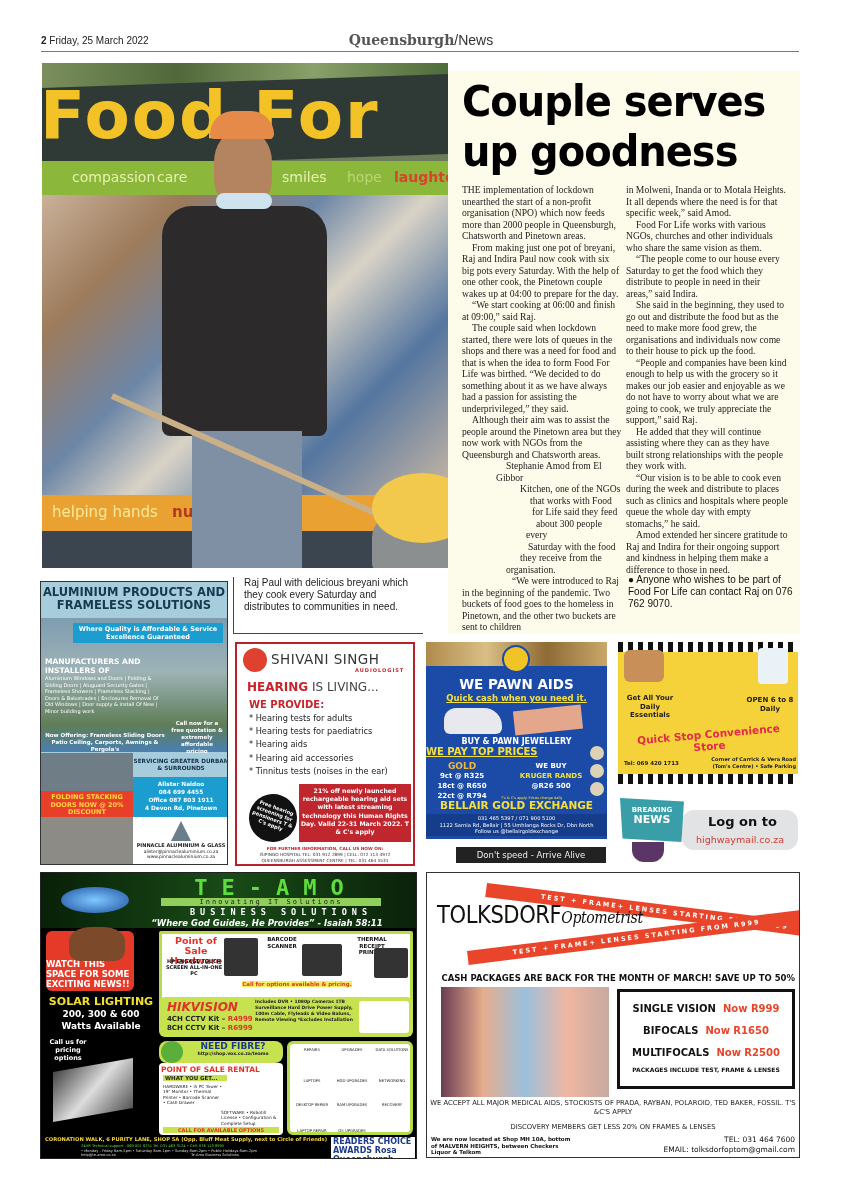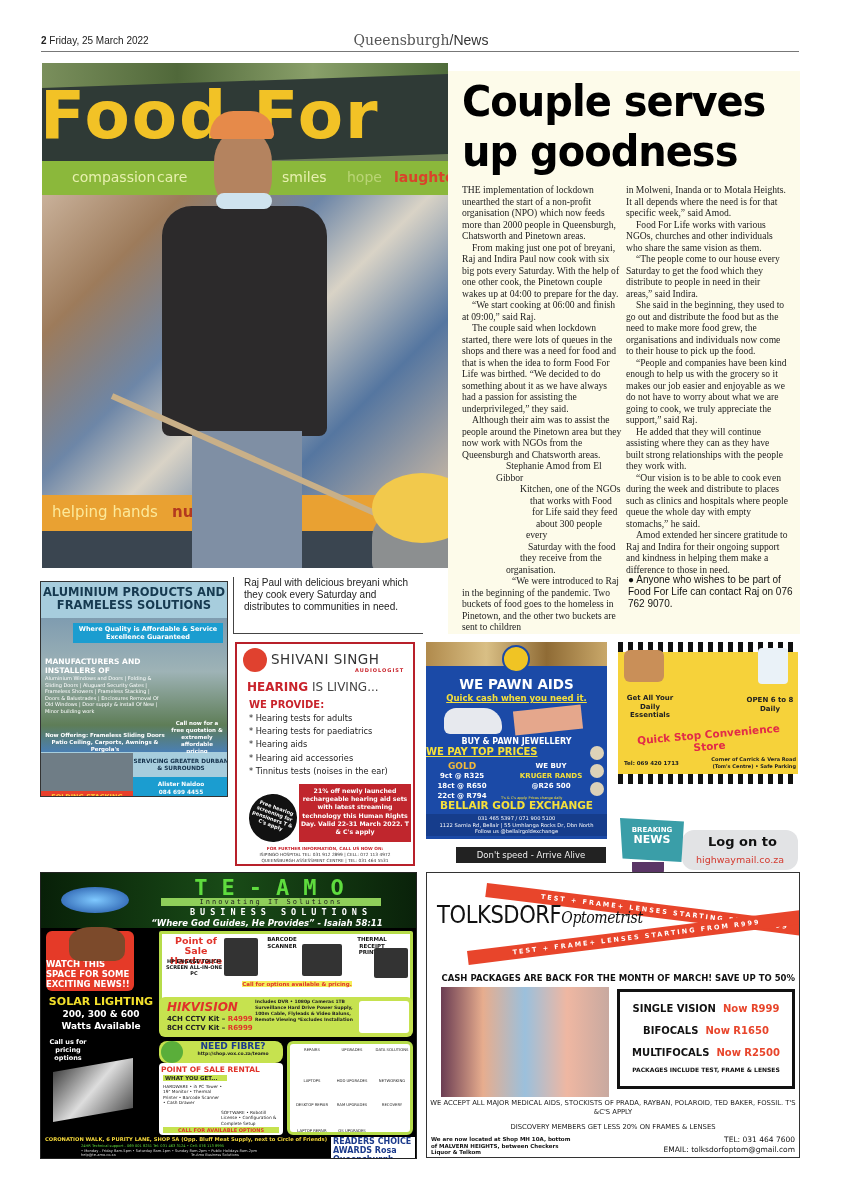--- a/index.html
+++ b/index.html
@@ -2,21 +2,21 @@
 <html><head>
 <meta charset="utf-8">
 <style>
 *{box-sizing:border-box;margin:0;padding:0}
 body{width:842px;height:1191px;background:#fff;position:relative;overflow:hidden;font-family:"Liberation Serif",serif;color:#111}
 .abs{position:absolute}
 
 #hdr-left{left:41px;top:35px;font-family:"Liberation Sans",sans-serif;font-size:10px;color:#222}
 #hdr-left b{font-weight:bold}
 #hdr-title{left:0;width:842px;top:32px;text-align:center;font-size:14px}
-#hdr-title .brand{font-family:"DejaVu Serif",serif;font-weight:normal;color:#555}
+#hdr-title .brand{font-family:"DejaVu Serif",serif;font-weight:bold;color:#555}
 #hdr-title .sec{font-family:"Liberation Sans",sans-serif;color:#333}
 #hdr-rule{left:41px;top:51px;width:758px;height:1px;background:#777}
 
 #photo{left:42px;top:63px;width:406px;height:505px;overflow:hidden;background:#6b7d58}
 #photo .trees{position:absolute;left:0;top:0;width:100%;height:30px;background:linear-gradient(90deg,#7a8f5c,#50683a,#8aa06a,#4e6b3a)}
 #photo .banner{position:absolute;left:0;top:18px;width:100%;height:80px;background:#2f3a36;transform:skewY(-2deg)}
 #photo .banner-text{position:absolute;left:-2px;top:14px;font-family:"DejaVu Sans",sans-serif;font-weight:bold;font-size:66px;color:#f2c226;letter-spacing:2px}
 #photo .green{position:absolute;left:0;top:98px;width:100%;height:34px;background:#8bb83b}
 #photo .green span{position:absolute;top:8px;font-family:"DejaVu Sans",sans-serif;font-size:14px;color:#e8f0b0}
 #photo .collage{position:absolute;left:0;top:132px;width:100%;height:300px;background:linear-gradient(135deg,#c9b19a 0%,#9d7b5b 20%,#6d86a7 40%,#d9d3c6 55%,#5576a0 75%,#c8b7a4 100%)}
@@ -48,21 +48,21 @@
 .wrap .w5{padding-left:64px}
 .wrap .w6{padding-left:56px}
 .wrap .w7{padding-left:48px}
 .wrap .w8{padding-left:34px}
 #contact{left:628px;top:574px;width:170px;font-family:"Liberation Sans",sans-serif;font-size:10px;line-height:12px;color:#111}
 
 #caption{left:244px;top:577px;width:180px;font-family:"Liberation Sans",sans-serif;font-size:10px;line-height:12px;color:#222}
 #cap-line{left:233px;top:577px;width:1px;height:56px;background:#444}
 #cap-line2{left:233px;top:633px;width:190px;height:1px;background:#444}
 
-#ad-alu{left:40px;top:581px;width:188px;height:216px;border:1px solid #333;background:#a7cddd;overflow:hidden}
+#ad-alu{left:40px;top:581px;width:188px;height:284px;border:1px solid #333;background:#a7cddd;overflow:hidden}
 #ad-alu .t{position:absolute;left:0;top:4px;width:100%;text-align:center;font-family:"DejaVu Sans",sans-serif;font-weight:bold;font-size:11.5px;line-height:13px;color:#163a50}
 #ad-alu .img{position:absolute;left:0;top:36px;width:100%;height:134px;background:linear-gradient(180deg,#7f9cb0,#9eb3b6 40%,#5e7d57 80%,#4a7fb3)}
 #ad-alu .q{position:absolute;right:4px;top:41px;width:150px;background:#1b9dd0;color:#fff;font-family:"DejaVu Sans",sans-serif;font-weight:bold;font-size:6.5px;line-height:8px;text-align:center;padding:2px}
 #ad-alu .m{position:absolute;left:4px;top:76px;width:118px;color:#fff;font-family:"DejaVu Sans",sans-serif;font-size:5px;line-height:6.5px}
 #ad-alu .m b{font-size:7.5px;line-height:8.5px;display:block}
 #ad-alu .n{position:absolute;left:4px;top:150px;width:120px;color:#fff;font-family:"DejaVu Sans",sans-serif;font-weight:bold;font-size:5.5px;line-height:7px;text-align:center}
 #ad-alu .call{position:absolute;right:4px;top:138px;width:52px;color:#fff;font-family:"DejaVu Sans",sans-serif;font-weight:bold;font-size:5.5px;line-height:7px;text-align:center}
 #ad-alu .p1{position:absolute;left:0;top:171px;width:92px;height:38px;background:#6f7d86}
 #ad-alu .disc{position:absolute;left:0;top:209px;width:92px;height:26px;background:#e83f2b;color:#ffd73a;font-family:"DejaVu Sans",sans-serif;font-weight:bold;font-size:6.5px;line-height:7.5px;text-align:center;padding-top:3px}
 #ad-alu .p2{position:absolute;left:0;top:235px;width:92px;height:49px;background:#8c8b86}
@@ -112,21 +112,21 @@
 #ad-qs .stop .b{display:block;font-size:17px;line-height:17px}
 #ad-qs .stop .c{display:block;font-size:8px}
 #ad-qs .get{position:absolute;left:6px;top:52px;width:52px;font-family:"DejaVu Sans",sans-serif;font-weight:bold;font-size:7px;line-height:8.5px;color:#222;text-align:center}
 #ad-qs .open{position:absolute;left:126px;top:54px;width:52px;font-family:"DejaVu Sans",sans-serif;font-weight:bold;font-size:7px;line-height:8.5px;color:#222;text-align:center}
 #ad-qs .store{position:absolute;left:6px;top:86px;width:170px;text-align:center;font-family:"DejaVu Sans",sans-serif;font-weight:bold;font-size:10.5px;color:#e22b48;transform:rotate(-5deg)}
 #ad-qs .tel{position:absolute;left:6px;top:118px;font-family:"DejaVu Sans",sans-serif;font-weight:bold;font-size:5.5px;color:#222}
 #ad-qs .addr{position:absolute;left:86px;top:114px;width:92px;font-family:"DejaVu Sans",sans-serif;font-weight:bold;font-size:5px;line-height:6.5px;color:#222;text-align:right}
 #ad-qs .milk{position:absolute;left:140px;top:6px;width:30px;height:36px;background:#eaf2f8;border-radius:4px}
 #ad-qs .bread{position:absolute;left:6px;top:8px;width:40px;height:32px;background:#c98f58;border-radius:6px}
 
-#ad-bn{left:620px;top:818px;width:180px;height:66px}
+#ad-bn{left:620px;top:798px;width:180px;height:66px}
 #ad-bn .sign{position:absolute;left:0;top:0;width:64px;height:44px;background:#3a9ea8;clip-path:polygon(0 0,100% 8%,96% 100%,4% 92%);color:#fff;font-family:"DejaVu Sans",sans-serif;font-weight:bold;text-align:center;font-size:7px;line-height:9px;padding-top:8px}
 #ad-bn .sign b{font-size:11px;display:block}
 #ad-bn .mega{position:absolute;left:12px;top:44px;width:32px;height:20px;background:#5a3566;border-radius:0 0 12px 12px}
 #ad-bn .pill{position:absolute;left:62px;top:12px;width:116px;height:40px;background:#e2e3e5;border-radius:12px}
 #ad-bn .l1{position:absolute;left:88px;top:16px;font-family:"DejaVu Sans",sans-serif;font-weight:bold;font-size:13px;color:#111}
 #ad-bn .l2{position:absolute;left:76px;top:36px;font-family:"DejaVu Sans",sans-serif;font-size:9.5px;color:#d43a2f}
 
 #ad-te{left:40px;top:872px;width:377px;height:287px;background:#000;border:1px solid #222;overflow:hidden}
 #ad-te .hd{position:absolute;left:0;top:0;width:100%;height:55px;background:linear-gradient(90deg,#082008,#194b17,#0a220a)}
 #ad-te .logo{position:absolute;left:20px;top:14px;width:68px;height:26px;border-radius:50%;background:radial-gradient(#7fc9ff,#1d4fa1)}

